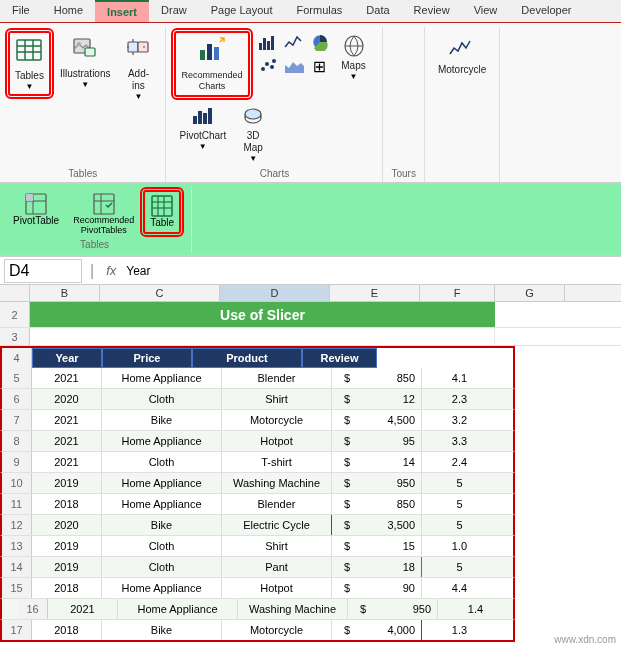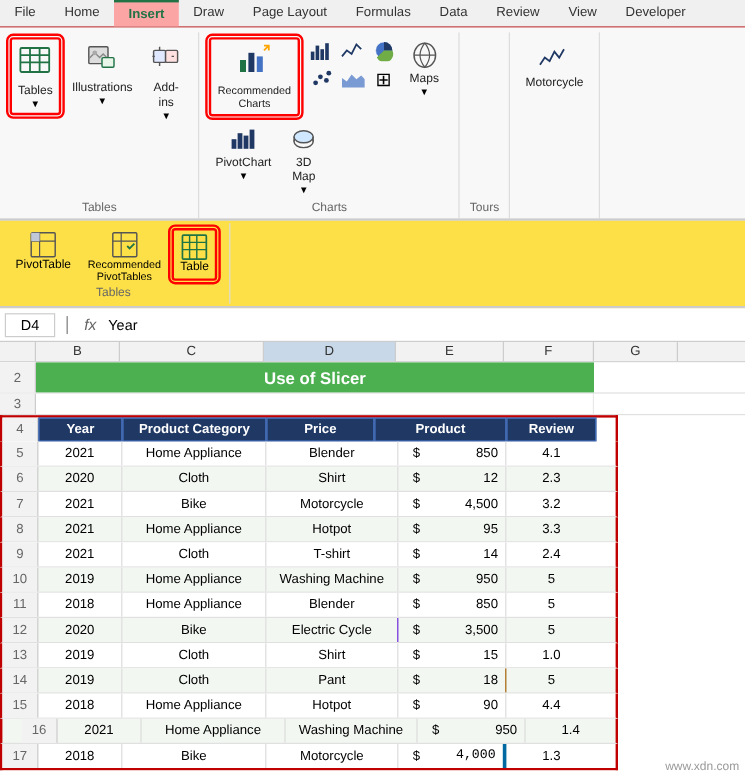--- a/index.html
+++ b/index.html
@@ -10,27 +10,27 @@
 
     .ribbon-body { background: #f8f8f8; border-bottom: 2px solid #ccc; padding: 4px 0 0 0; display: flex; align-items: stretch; min-height: 88px; }
     .ribbon-group { display: flex; flex-direction: column; align-items: center; padding: 0 8px; border-right: 1px solid #ddd; position: relative; }
     .ribbon-group-label { font-size: 10px; color: #666; text-align: center; margin-top: auto; padding: 2px 0 3px 0; }
     .ribbon-items { display: flex; align-items: flex-start; gap: 4px; padding: 4px 0 0 0; flex: 1; }
     .ribbon-btn { display: flex; flex-direction: column; align-items: center; justify-content: flex-start; cursor: pointer; padding: 3px 5px; border-radius: 3px; min-width: 36px; }
     .ribbon-btn .icon { font-size: 22px; line-height: 1; }
     .ribbon-btn .label { font-size: 10px; text-align: center; margin-top: 2px; line-height: 1.2; color: #222; }
 
     
-    .sub-ribbon { background: #fde047; display: flex; align-items: center; padding: 2px 8px; gap: 6px; border-bottom: 1px solid #ddd; min-height: 68px; }
+    .sub-ribbon { background: #86efac; display: flex; align-items: center; padding: 2px 8px; gap: 6px; border-bottom: 1px solid #ddd; min-height: 68px; }
     .sub-btn { display: flex; flex-direction: column; align-items: center; cursor: pointer; padding: 3px 5px; border-radius: 3px; min-width: 36px; }
     .sub-btn .label { font-size: 10px; text-align: center; line-height: 1.2; }
 
     
     .formula-bar { display: flex; align-items: center; border-bottom: 1px solid #ccc; padding: 2px 4px; background: #fff; gap: 4px; height: 28px; }
-    .cell-ref { width: 42px; border: 1px solid #ccc; padding: 2px 4px; font-size: 12px; text-align: center; }
+    .cell-ref { width: 78px; border: 1px solid #ccc; padding: 2px 4px; font-size: 16px; }
     .formula-sep { color: #999; font-size: 16px; padding: 0 4px; }
     .formula-fx { color: #666; font-size: 13px; font-style: italic; padding: 0 4px; }
     .formula-input { flex: 1; border: none; outline: none; font-size: 12px; padding: 2px; }
 
     
     .spreadsheet { background: #fff; }
     .col-headers { display: flex; background: #f2f2f2; border-bottom: 1px solid #ccc; }
     .row-header-spacer { width: 30px; border-right: 1px solid #ccc; }
     .col-header { text-align: center; font-size: 11px; color: #333; border-right: 1px solid #ccc; padding: 2px 0; }
 
@@ -281,23 +281,20 @@
     </div>
 
     <div style="display:flex;">
       <div style="display:flex; flex-direction:column;">
 
         <div class="spreadsheet-row" style="border:none; border-top:2px solid #C00000; border-left:2px solid #C00000; border-right:2px solid #C00000;">
           <div class="row-num" style="border-left:none;">4</div>
           <div class="cell tbl-header" style="width:70px; border:1px solid #4472C4;">
             <span>Year</span>
           </div>
-          <div class="cell tbl-header" style="width:120px; border:1px solid #4472C4;">
-            <span>Product Category</span>
-          </div>
           <div class="cell tbl-header" style="width:90px; border:1px solid #4472C4;">
             <span>Price</span>
           </div>
           <div class="cell tbl-header" style="width:110px; border:1px solid #4472C4;">
             <span>Product</span>
           </div>
           <div class="cell tbl-header" style="width:75px; border:1px solid #4472C4;">
             <span>Review</span>
           </div>
         </div>
@@ -410,21 +407,21 @@
     <div class="cell" style="width:30px; border-right:none; justify-content:center;">$</div>
     <div class="cell" style="width:60px; border-right:1px solid #ddd; justify-content:flex-end; padding-right:6px;">950</div>
     <div class="cell" style="width:75px; border-right:none; justify-content:center;">1.4</div>
   </div>
             <div class="spreadsheet-row" style="background: rgb(255, 255, 255); border-left: 2px solid rgb(192, 0, 0); border-right: 2px solid rgb(192, 0, 0); border-bottom: 2px solid rgb(192, 0, 0);">
     <div class="row-num" style="border-left:none;">17</div>
     <div class="cell" style="width:70px; border-right:1px solid #ddd; justify-content:center;">2018</div>
     <div class="cell" style="width:120px; border-right:1px solid #ddd; justify-content:center;">Bike</div>
     <div class="cell" style="width:110px; border-right:1px solid #ddd; justify-content:center;">Motorcycle</div>
     <div class="cell" style="width:30px; border-right:none; justify-content:center;">$</div>
-    <div class="cell" style="width:60px; border-right:3px solid #0369a1; justify-content:flex-end; padding-right:6px;font-family:Liberation Mono, monospace;">4,000</div>
+    <div class="cell" style="width:60px; border-right:1px solid #0369a1; justify-content:flex-end; padding-right:6px;">4,000</div>
     <div class="cell" style="width:75px; border-right:none; justify-content:center;">1.3</div>
   </div>
           </div>
 
       </div>
     </div>
 
   </div>
 </div>
 

